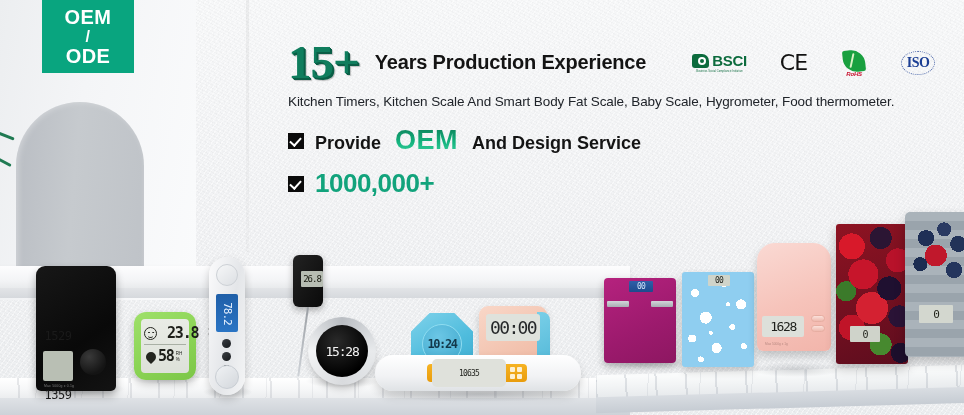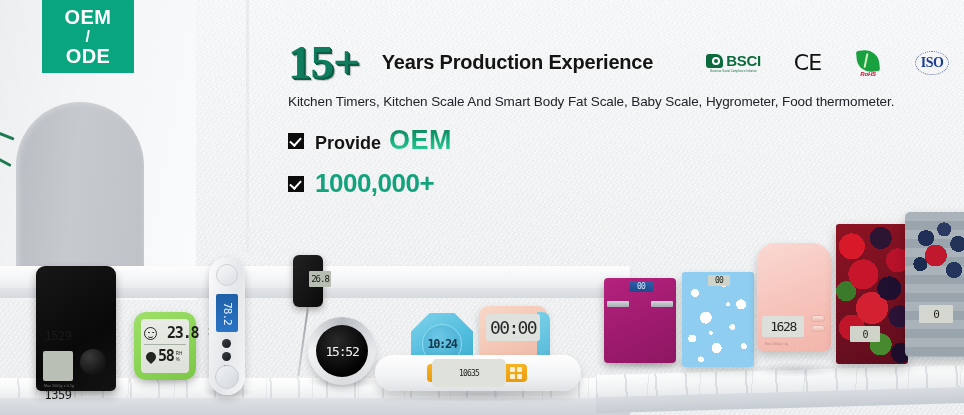--- a/index.html
+++ b/index.html
@@ -109,21 +109,21 @@
     background:#09a57f; color:#fff; z-index:40;
     display:flex; flex-direction:column; align-items:center; justify-content:center;
     font-weight:700; font-size:20px; line-height:1.12; letter-spacing:.4px;
   }
   .badge span{ display:block; }
   .badge .slash{ font-size:16px; line-height:1; }
 
   
   .copy{ position:absolute; left:288px; top:40px; width:670px; z-index:30; }
 
-  .row1{ display:flex; align-items:center; gap:23px; }
+  .row1{ display:flex; align-items:center; gap:16px; }
   .big15{
     font-family:"Liberation Serif", serif;
     font-size:47px; font-weight:700; line-height:.96;
     color:#0f7d5d; letter-spacing:-1px;
     text-shadow:1px 1px 0 #0a5e46, 2px 2px 0 #0a5e46, 3px 3px 1px rgba(0,0,0,.22);
   }
   .tagline{
     font-size:20px; font-weight:700; color:#141414; letter-spacing:-.2px;
     white-space:nowrap;
   }
@@ -189,21 +189,21 @@
   .chk{
     width:16px; height:16px; background:#0b0b0b; flex:0 0 16px;
     position:relative;
   }
   .chk::after{
     content:""; position:absolute; left:4px; top:2px;
     width:5px; height:9px; border:solid #fff; border-width:0 2.4px 2.4px 0;
     transform:rotate(42deg);
   }
   .b-text{ font-size:18px; font-weight:700; color:#141414; display:flex;
-           align-items:baseline; gap:8px; white-space:nowrap; }
+           align-items:baseline; gap:14px; white-space:nowrap; }
   .oem-word{
     font-size:27px; font-weight:700; letter-spacing:.5px;
     background:linear-gradient(180deg,#0c7a55 0%,#14b37e 55%,#3fd6a2 100%);
     -webkit-background-clip:text; background-clip:text; color:transparent;
     text-shadow:none;
   }
   .big-number{
     font-size:26px; font-weight:700; color:#12a37c; letter-spacing:-.5px;
   }
   .b-text .small{ font-size:17px; }
@@ -291,21 +291,21 @@
     position:absolute; left:6px; bottom:6px; width:24px; height:24px;
     border-radius:50%; background:linear-gradient(140deg,#f0f2f4,#d3d7dc);
     border:1px solid #c9ced4;
   }
 
   
   .p-pen{ left:293px; top:255px; width:30px; height:52px;
     background:linear-gradient(120deg,#222,#0a0a0a);
     border-radius:6px; box-shadow:0 3px 7px rgba(0,0,0,.3); }
   .p-pen .lcd3{
-    position:absolute; left:16px; top:16px; width:22px; height:16px;
+    position:absolute; left:8px; top:16px; width:22px; height:16px;
     background:#b7bdb3; border-radius:1px;
     font-family:"DejaVu Sans Mono", monospace; font-size:9px; color:#17190f;
     display:flex; align-items:center; justify-content:center; letter-spacing:-1px;
   }
   .p-pen .probe{
     position:absolute; left:14px; top:52px; width:1.6px; height:70px;
     background:linear-gradient(180deg,#9a9ea3,#cfd3d8);
     transform:rotate(8deg); transform-origin:top center;
   }
 
@@ -590,20 +590,21 @@
 
     <div class="subtitle">Kitchen Timers, Kitchen Scale And Smart Body Fat Scale, Baby Scale, Hygrometer, Food thermometer.</div>
 
     <div class="bullets">
 
       <div class="bullet">
         <span class="chk"></span>
         <span class="b-text">
           <span>Provide</span>
           <span class="oem-word">OEM</span>
+          <span>And Design Service</span>
         </span>
       </div>
 
       <div class="bullet">
         <span class="chk"></span>
         <span class="b-text">
           <span class="big-number">1000,000+</span>
         </span>
       </div>
 
@@ -662,21 +663,21 @@
   </div>
 
   <div class="prod p-pen">
     <div class="lcd3">26.8</div>
     <div class="probe"></div>
   </div>
 
   <div class="prod p-round">
     <div class="ring"></div>
     <div class="face">
-      <span>15:52</span>
+      <span>15:28</span>
     </div>
   </div>
 
   <div class="prod p-oct">
     <div class="face">
       <span>10:24</span>
     </div>
   </div>
 
   <div class="prod p-peach">

